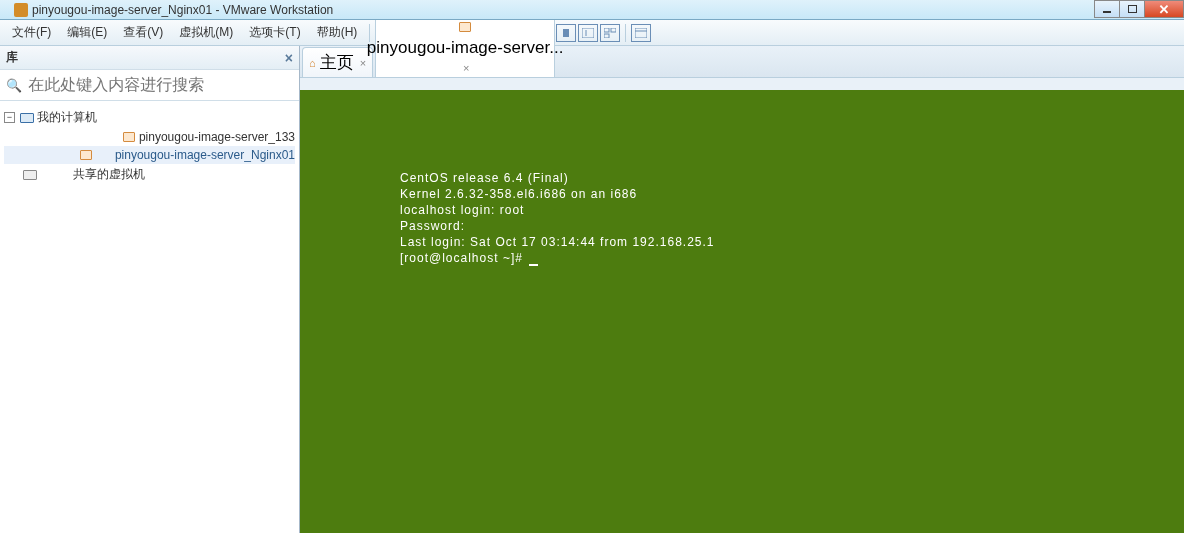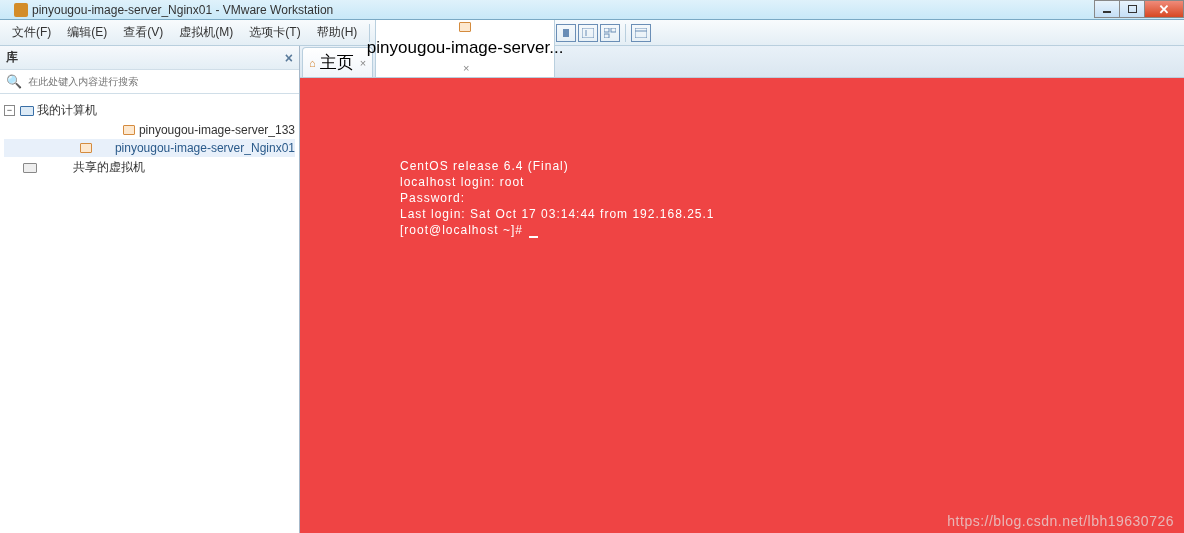--- a/index.html
+++ b/index.html
@@ -33,21 +33,21 @@
     .view-inner { background: #6a8eb6; width: 10px; height: 8px; }
 
     
     .content { display: flex; height: calc(533px - 46px); }
     .sidebar { width: 300px; background: #fff; border-right: 1px solid #a6b8c9; display: flex; flex-direction: column; }
     .lib-header { height: 24px; background: linear-gradient(#f6f9fc, #e4eef5); border-bottom: 1px solid #d0dee8; display: flex; align-items: center; padding: 0 6px; justify-content: space-between; }
     .lib-title { color: #333; font-weight: bold; }
     .lib-close { color: #5a7a9a; font-size: 14px; cursor: default; font-weight: bold; }
     .search-row { padding: 4px 6px; border-bottom: 1px solid #d0dee8; display: flex; align-items: center; gap: 4px; }
     .search-icon { color: #888; font-size: 13px; }
-    .search-input { flex: 1; border: none; outline: none; padding: 2px; color: #0f172a; font-size: 10px; }
+    .search-input { flex: 1; border: none; outline: none; padding: 2px; color: #0f172a; font-size: 16px; }
     .tree { padding: 6px 4px; flex: 1; overflow: auto; }
     .tree-row { display: flex; align-items: center; padding: 2px 0; gap: 2px; cursor: default; }
     .tree-indent1 { padding-left: 18px; gap: 35px; }
     .tree-indent2 { padding-left: 38px; justify-content: flex-end; }
     .expander { width: 11px; height: 11px; border: 1px solid #888; display: flex; align-items: center; justify-content: center; font-size: 9px; color: #333; line-height: 1; margin-right: 2px; background: #fff; }
     .tree-icon { width: 16px; height: 14px; display: flex; align-items: center; justify-content: center; }
     .monitor-icon { width: 14px; height: 10px; border: 1px solid #3a6fa6; background: #dceaf6; border-radius: 1px; }
     .vm-icon { width: 12px; height: 10px; border: 1px solid #d48b3e; background: #fde8cf; border-radius: 1px; }
     .shared-icon { width: 14px; height: 10px; border: 1px solid #888; background: #eee; border-radius: 1px; }
     .tree-label { color: #333; }
@@ -56,21 +56,21 @@
 
     
     .main { flex: 1; display: flex; flex-direction: column; background: #e9f1f8; }
     .tabs { height: 32px; background: linear-gradient(#e9f1f8, #dae6f0); display: flex; align-items: flex-end; padding: 0 2px; gap: 2px; border-bottom: 1px solid #b9cfde; }
     .tab { background: linear-gradient(#fff, #f0f5fa); border: 1px solid #b9cfde; border-bottom: none; border-radius: 4px 4px 0 0; padding: 3px 6px; display: flex; align-items: center; gap: 4px; cursor: default; max-width: 180px; }
     .tab.active { background: #fff; flex-direction: column; }
     .home-icon { color: #d48b3e; font-size: 11px; }
     .tab-label { overflow: hidden; text-overflow: ellipsis; white-space: nowrap; font-size: 17px; }
     .tab-close { color: #888; font-size: 11px; margin-left: 2px; }
 
-    .console { flex: 1; background: #ef4444; color: #fff; font-family: "Courier New", monospace; font-size: 14px; letter-spacing: 1px; padding: 80px 0 0 100px; position: relative; }
+    .console { flex: 1; background: #4d7c0f; color: #fff; font-family: "Courier New", monospace; font-size: 14px; letter-spacing: 1px; padding: 80px 0 0 100px; position: relative; margin-top: 12px; }
     .console-line { margin: 0; line-height: 16px; white-space: pre; }
     .cursor { display: inline-block; width: 9px; height: 2px; background: #fff; vertical-align: bottom; margin-left: 2px; }
 
     .watermark { position: absolute; right: 10px; bottom: 4px; color: rgba(230,230,230,0.7); font-family: Tahoma, sans-serif; font-size: 14px; letter-spacing: 0.5px; }
   </style>
 </head>
 <body>
 
 <div class="titlebar">
   <div class="app-icon"></div>
@@ -206,21 +206,21 @@
       <div class="tab active">
         <span class="tree-icon">
             <span class="vm-icon"></span>
           </span>
         <span class="tab-label">pinyougou-image-server...</span>
         <span class="tab-close">×</span>
       </div>
     </div>
     <div class="console">
       <div class="console-line">CentOS release 6.4 (Final)</div>
+      <div class="console-line">Kernel 2.6.32-358.el6.i686 on an i686</div>
       <div class="console-line"></div>
       <div class="console-line">localhost login: root</div>
       <div class="console-line">Password:</div>
       <div class="console-line">Last login: Sat Oct 17 03:14:44 from 192.168.25.1</div>
       <div class="console-line"><span>[root@localhost ~]# </span><span class="cursor"></span></div>
-      <div class="watermark">https://blog.csdn.net/lbh19630726</div>
     </div>
   </div>
 </div>
 
 </body></html>

